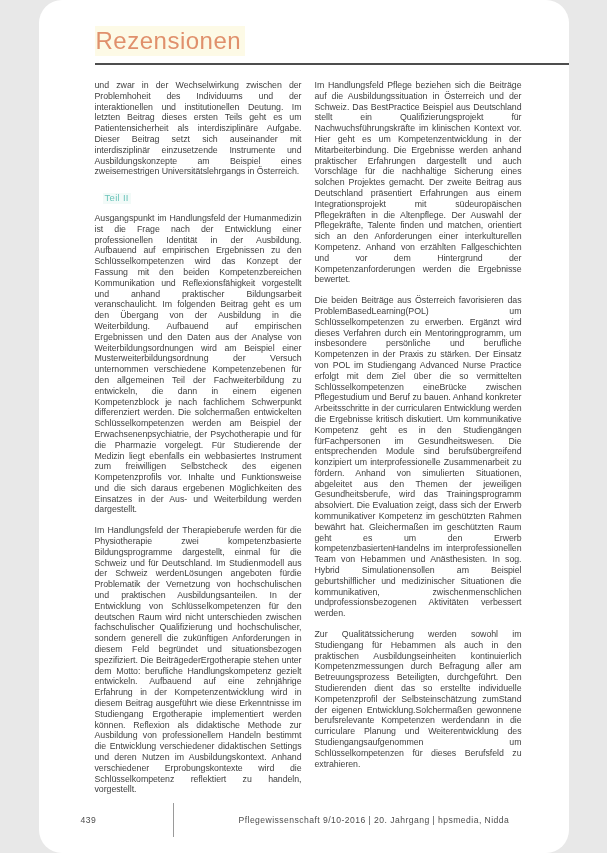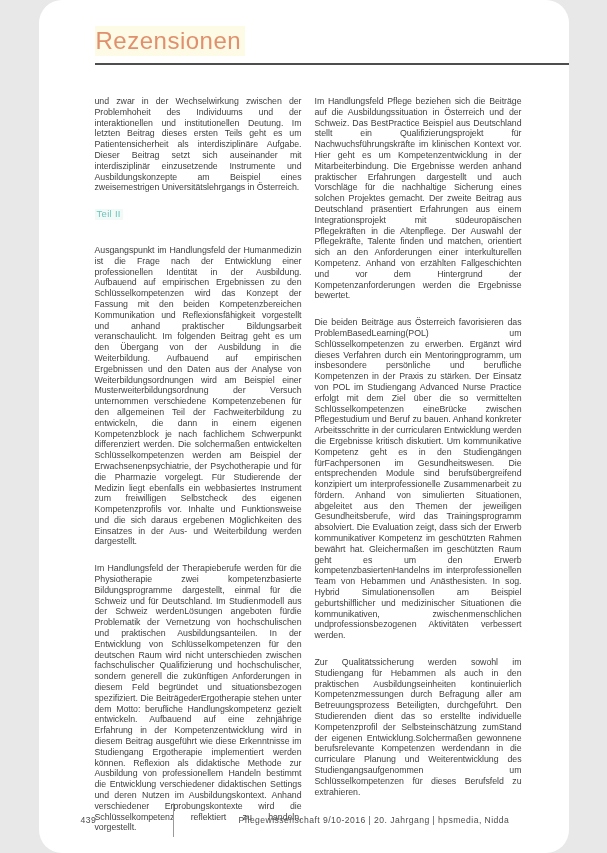--- a/index.html
+++ b/index.html
@@ -49,23 +49,23 @@
     flex:1 1 0;
     min-width:0;
     text-align:justify;
     font-size:8.8px;
     line-height:10.8px;
     letter-spacing:-0.05px;
     color:#3f3f3f;
     hyphens:auto;
     -webkit-hyphens:auto;
   }
-  .col p { margin:16px 0 10px 0; }
+  .col p { margin:0 0 10px 0; }
   .section-heading {
-    margin:6px 0 9px 0;
+    margin:6px 0 9px 8px;
     font-size:9.5px;
     font-weight:400;
     letter-spacing:0.3px;
     color:#6cc4ba;
     background:#f2faf8;
     display:inline-block;
     padding:0 2px;
   }
   
   .footer {

